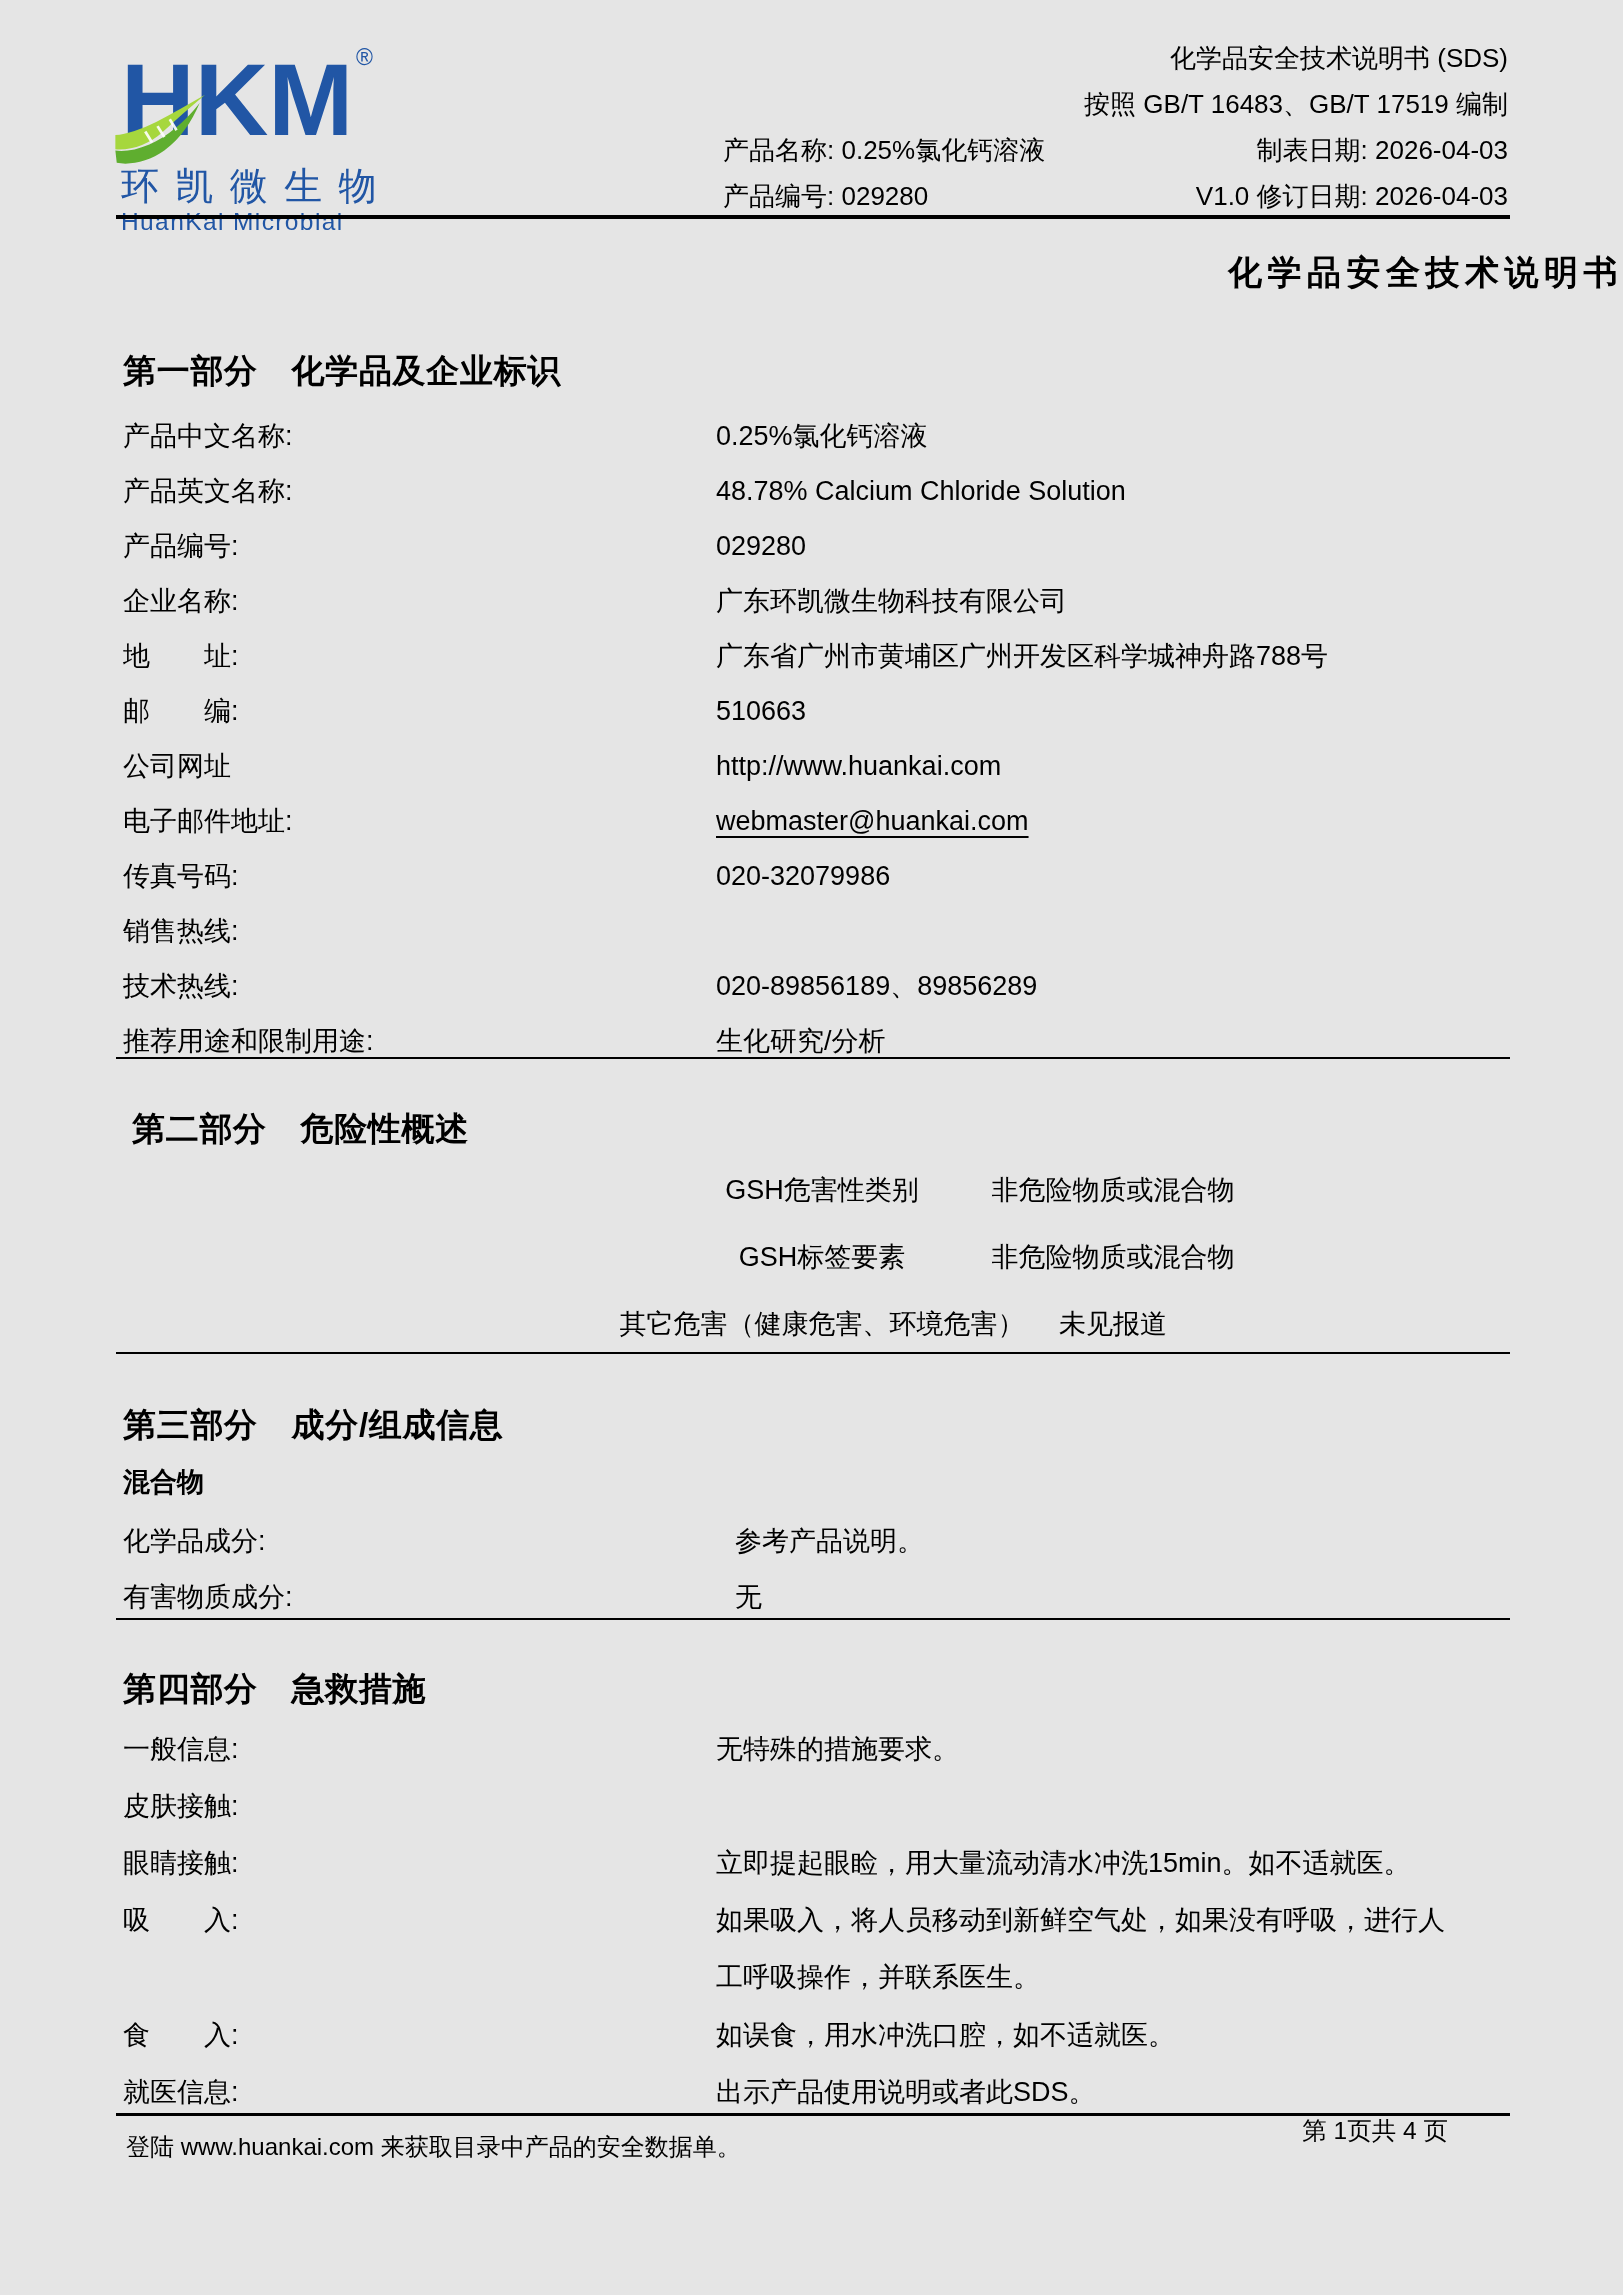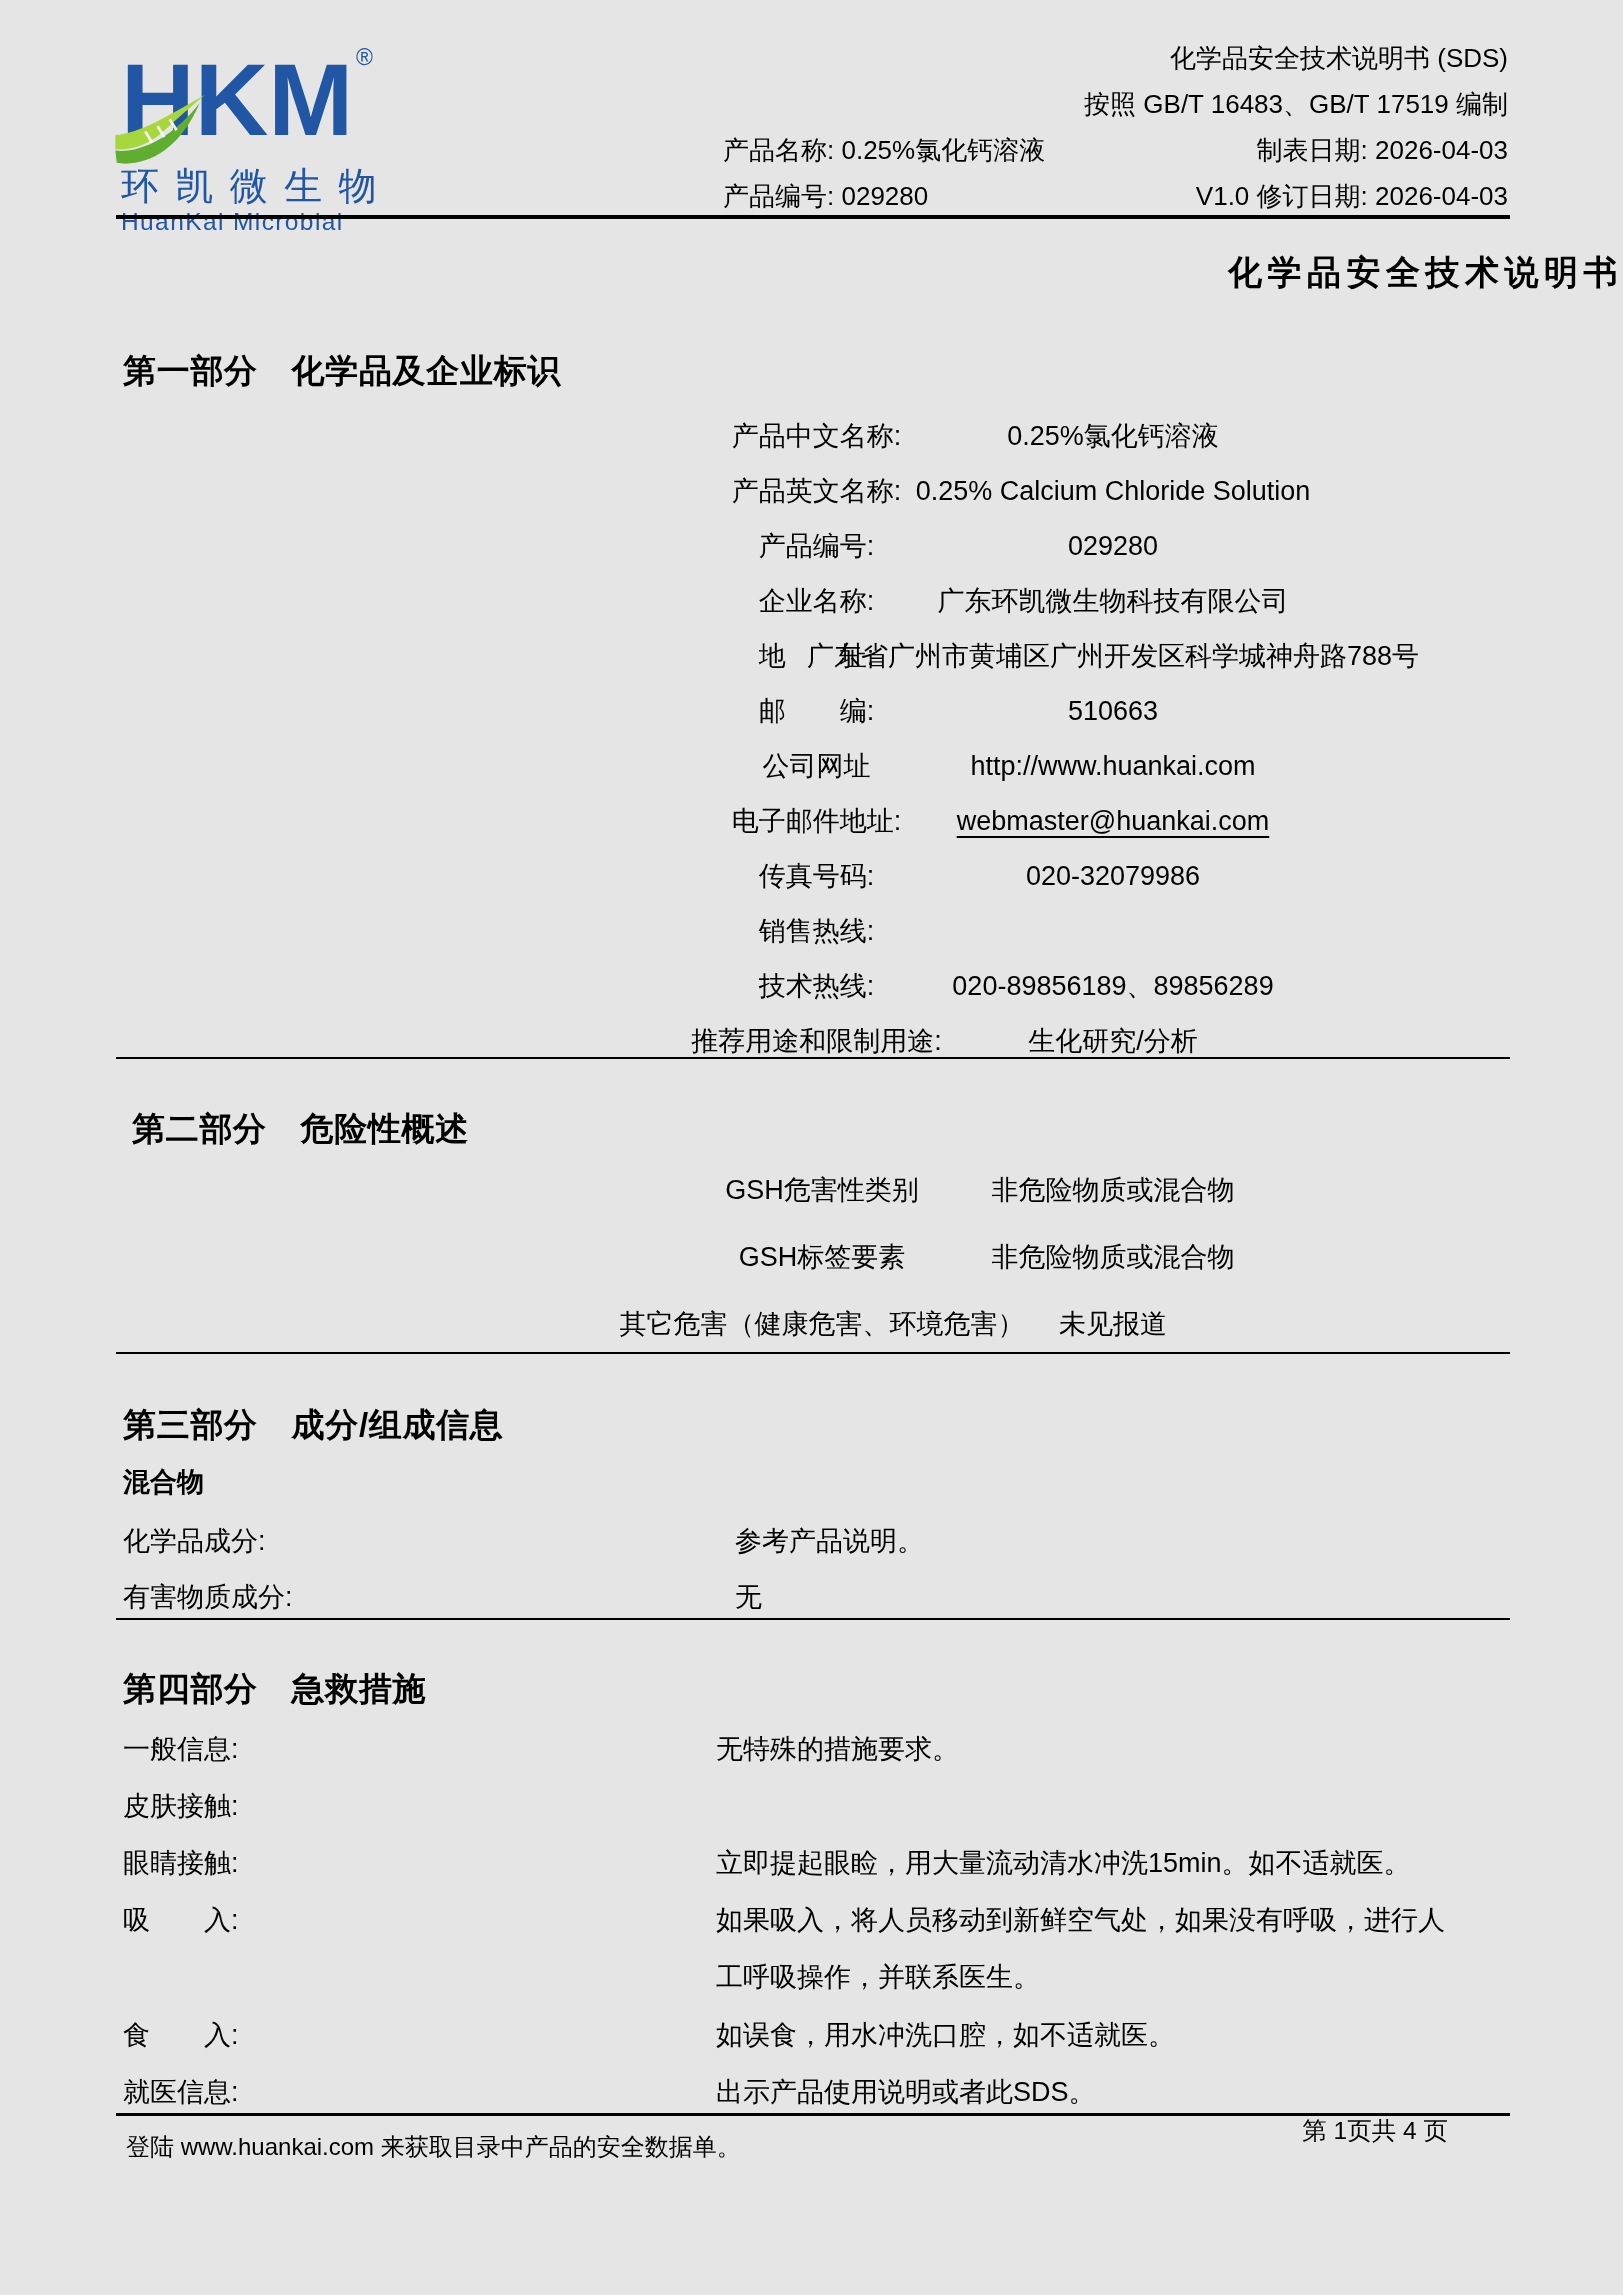--- a/index.html
+++ b/index.html
@@ -103,23 +103,23 @@
       <span><span>产品编号:</span> <span>029280</span></span>
       <span><span>V1.0 修订日期:</span> <span>2026-04-03</span></span>
     </div>
   </div>
 
   <div class="rule-thick" style="top:215px;"></div>
 
   <div class="doc-title">化学品安全技术说明书</div>
 
   <div class="sec-head" style="top:352px;">第一部分　化学品及企业标识</div>
-  <div class="rows rows-s1" style="top:409px;text-align:center;">
+  <div class="rows rows-s1" style="top:409px;">
     <div class="row"><span class="lbl">产品中文名称:</span><span class="val">0.25%氯化钙溶液</span></div>
-    <div class="row"><span class="lbl">产品英文名称:</span><span class="val">0.25% Calcium Chloride Solution</span></div>
+    <div class="row"><span class="lbl">产品英文名称:</span><span class="val">48.78% Calcium Chloride Solution</span></div>
     <div class="row"><span class="lbl">产品编号:</span><span class="val">029280</span></div>
     <div class="row"><span class="lbl">企业名称:</span><span class="val">广东环凯微生物科技有限公司</span></div>
     <div class="row"><span class="lbl">地　　址:</span><span class="val">广东省广州市黄埔区广州开发区科学城神舟路788号</span></div>
     <div class="row"><span class="lbl">邮　　编:</span><span class="val">510663</span></div>
     <div class="row"><span class="lbl">公司网址</span><span class="val">http://www.huankai.com</span></div>
     <div class="row"><span class="lbl">电子邮件地址:</span><span class="val u">webmaster@huankai.com</span></div>
     <div class="row"><span class="lbl">传真号码:</span><span class="val">020-32079986</span></div>
     <div class="row"><span class="lbl">销售热线:</span></div>
     <div class="row"><span class="lbl">技术热线:</span><span class="val">020-89856189、89856289</span></div>
     <div class="row"><span class="lbl">推荐用途和限制用途:</span><span class="val">生化研究/分析</span></div>

